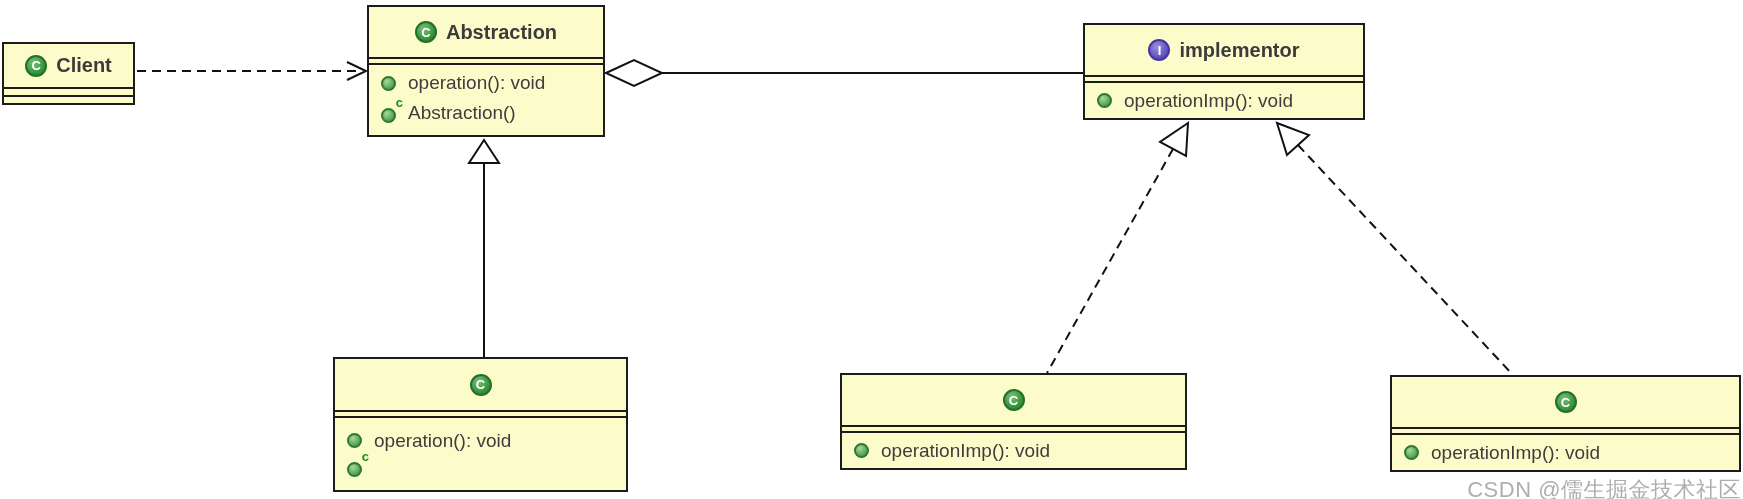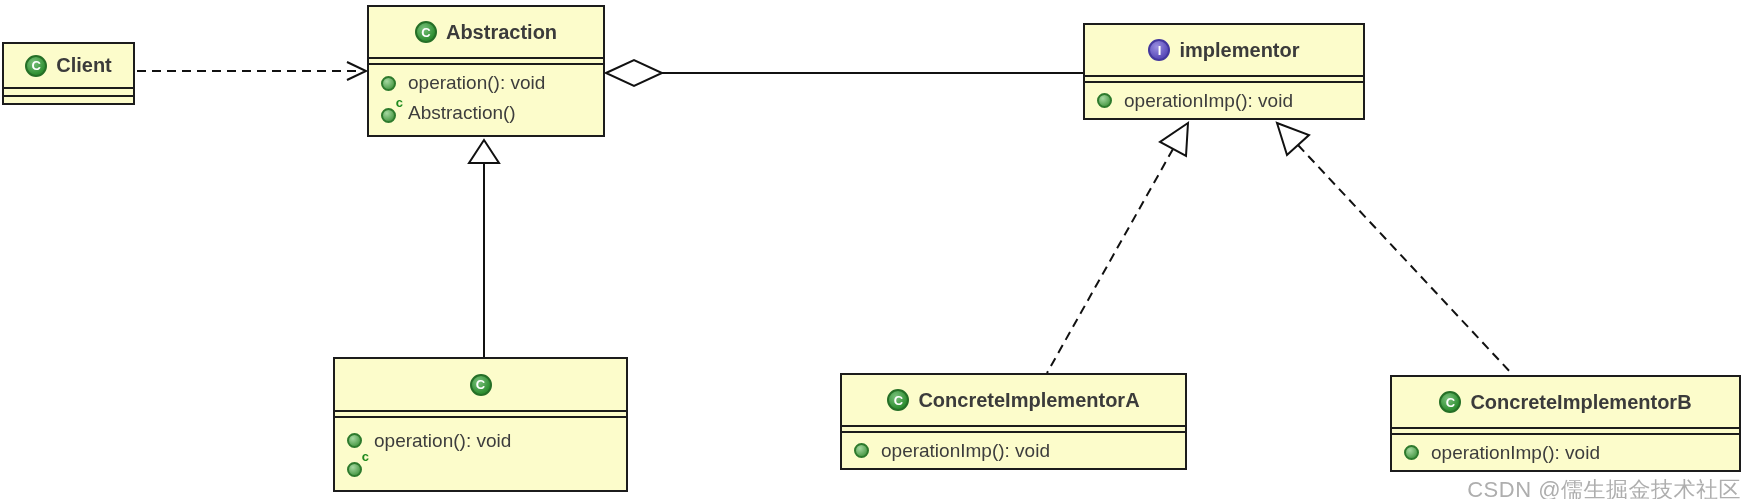--- a/index.html
+++ b/index.html
@@ -142,35 +142,33 @@
           <span class="dot"></span>
           <span class="csup">c</span>
         </span>
       </div>
     </div>
   </div>
 
   <div class="box" style="left:840px;top:373px;width:347px;height:97px;">
     <div class="hdr" style="height:50px;">
       <span class="kind-icon kind-class">C</span>
-      <span>ConcreteImplementorA</span>
     </div>
     <div class="dsep"></div>
     <div class="members" style="height:35px;padding:0 12px;">
       <div class="mrow">
         <span class="dot"></span>
         <span>operationImp(): void</span>
       </div>
     </div>
   </div>
 
   <div class="box" style="left:1390px;top:375px;width:351px;height:97px;">
     <div class="hdr" style="height:50px;">
       <span class="kind-icon kind-class">C</span>
-      <span>ConcreteImplementorB</span>
     </div>
     <div class="dsep"></div>
     <div class="members" style="height:35px;padding:0 12px;">
       <div class="mrow">
         <span class="dot"></span>
         <span>operationImp(): void</span>
       </div>
     </div>
   </div>
 

